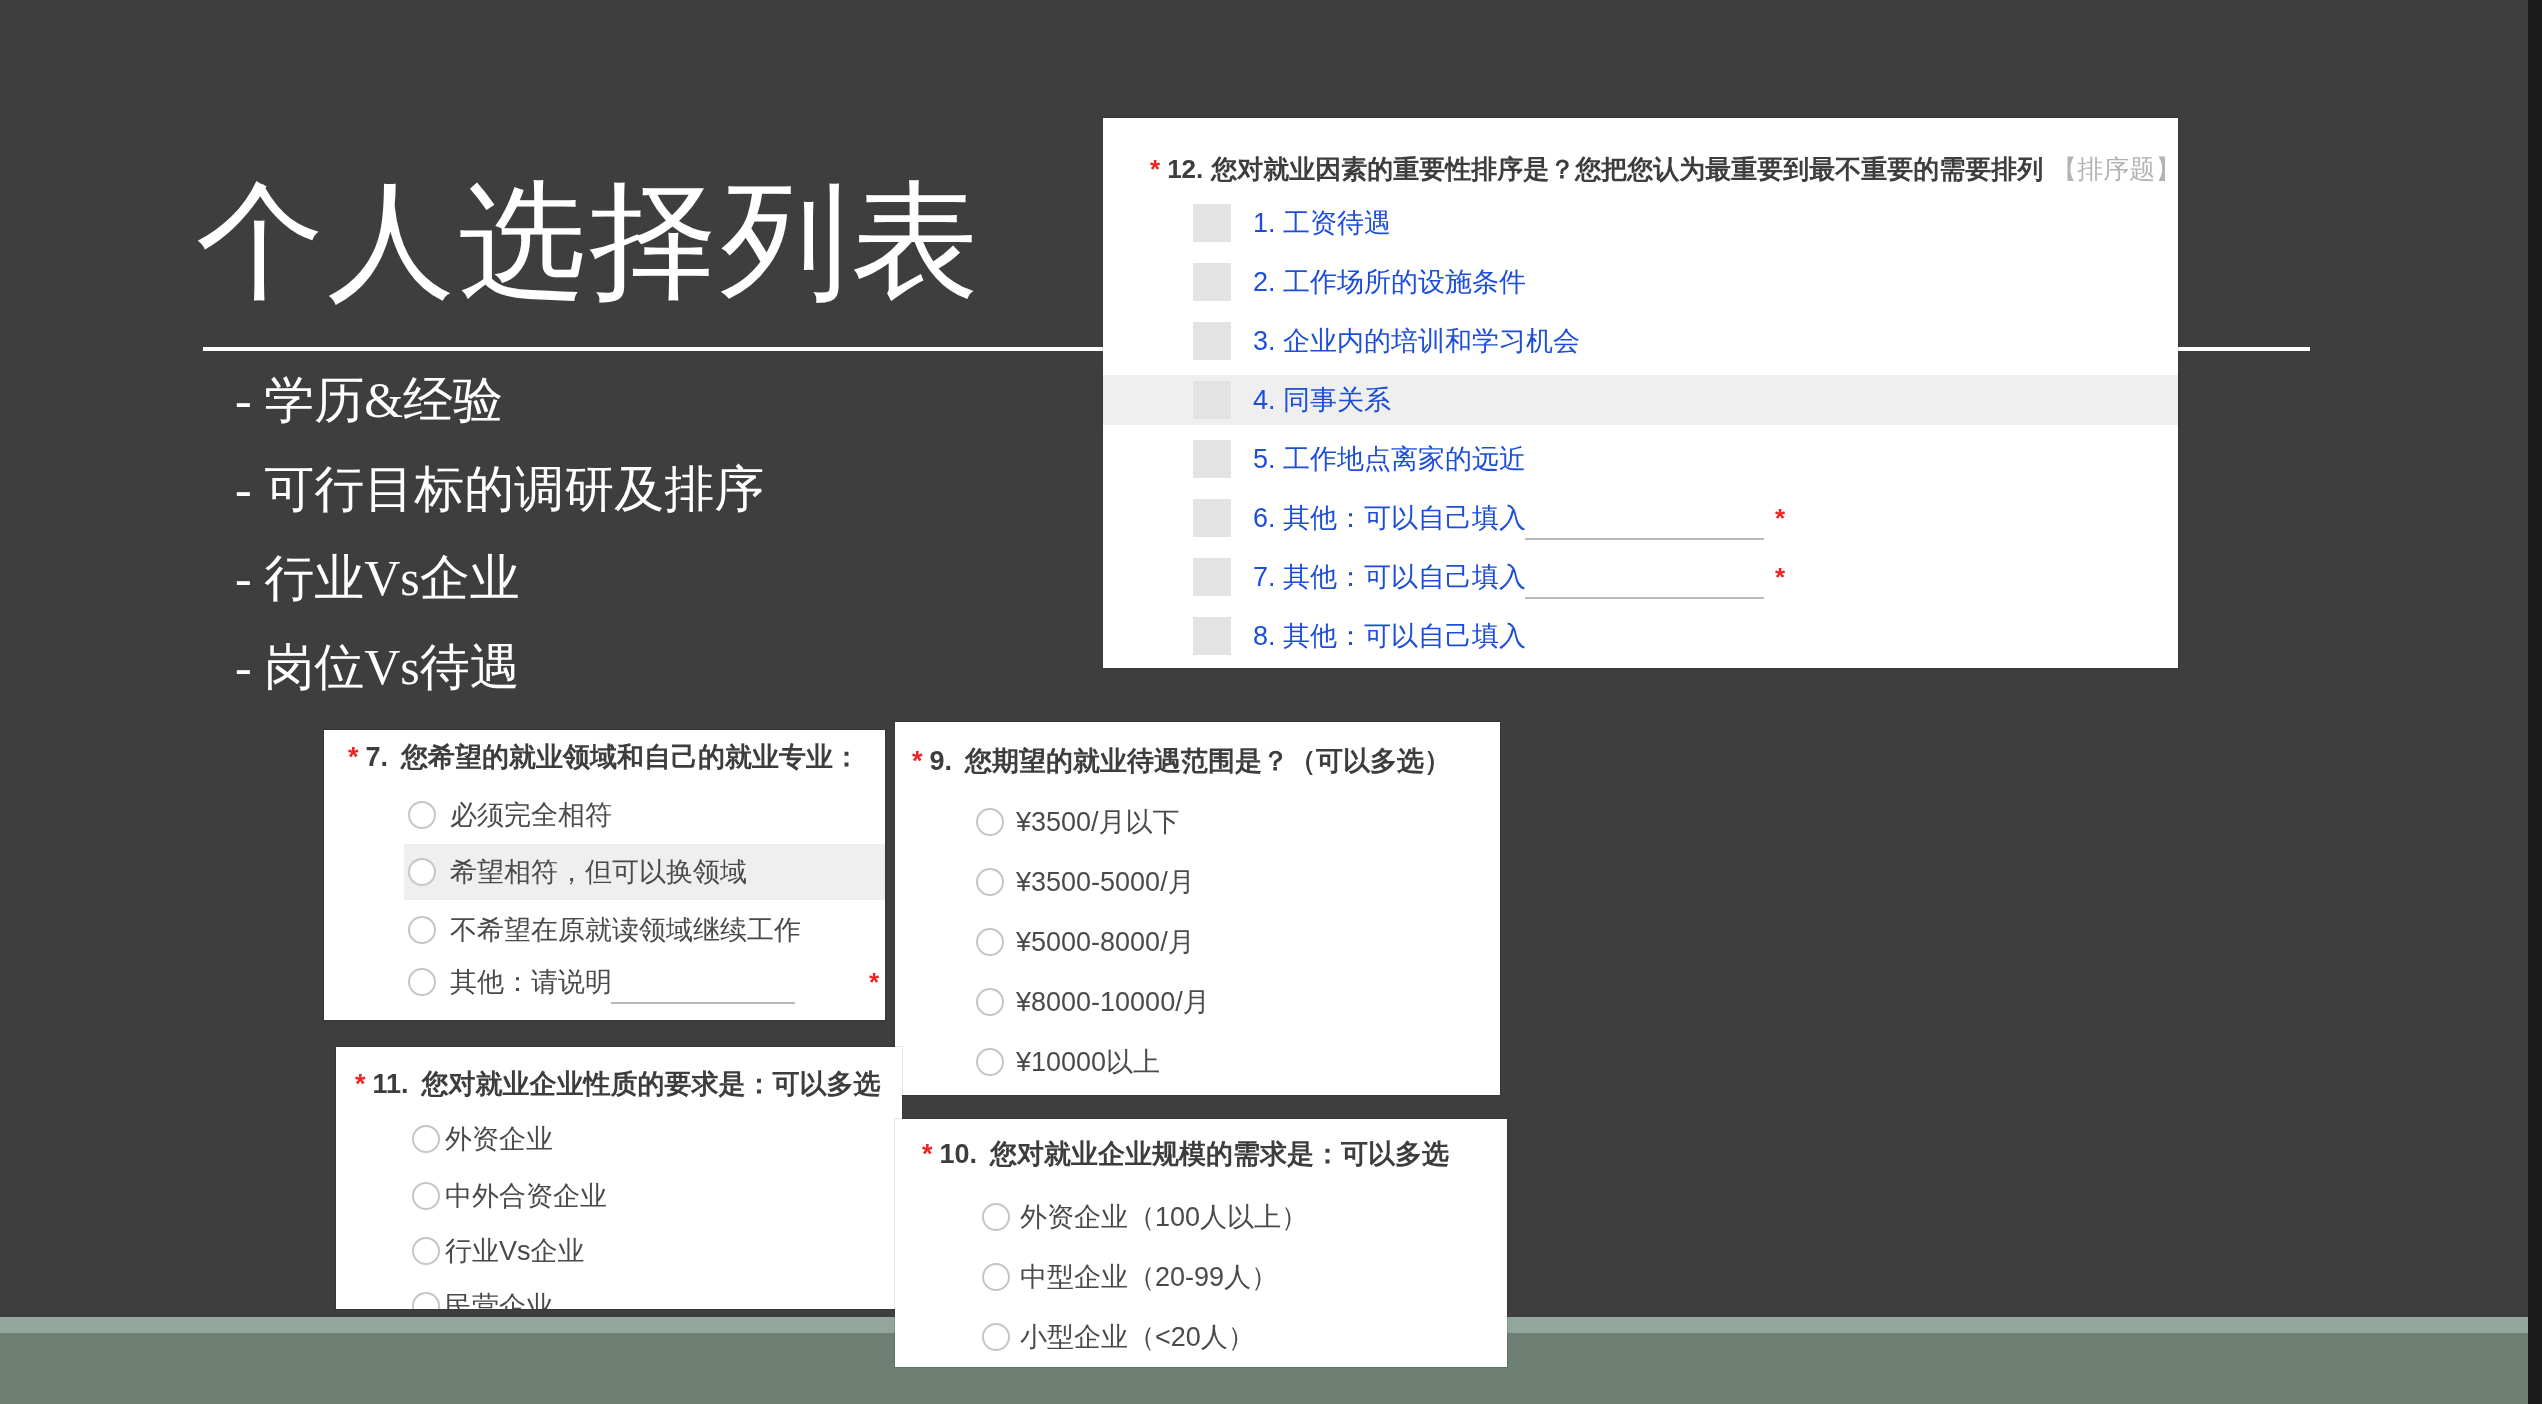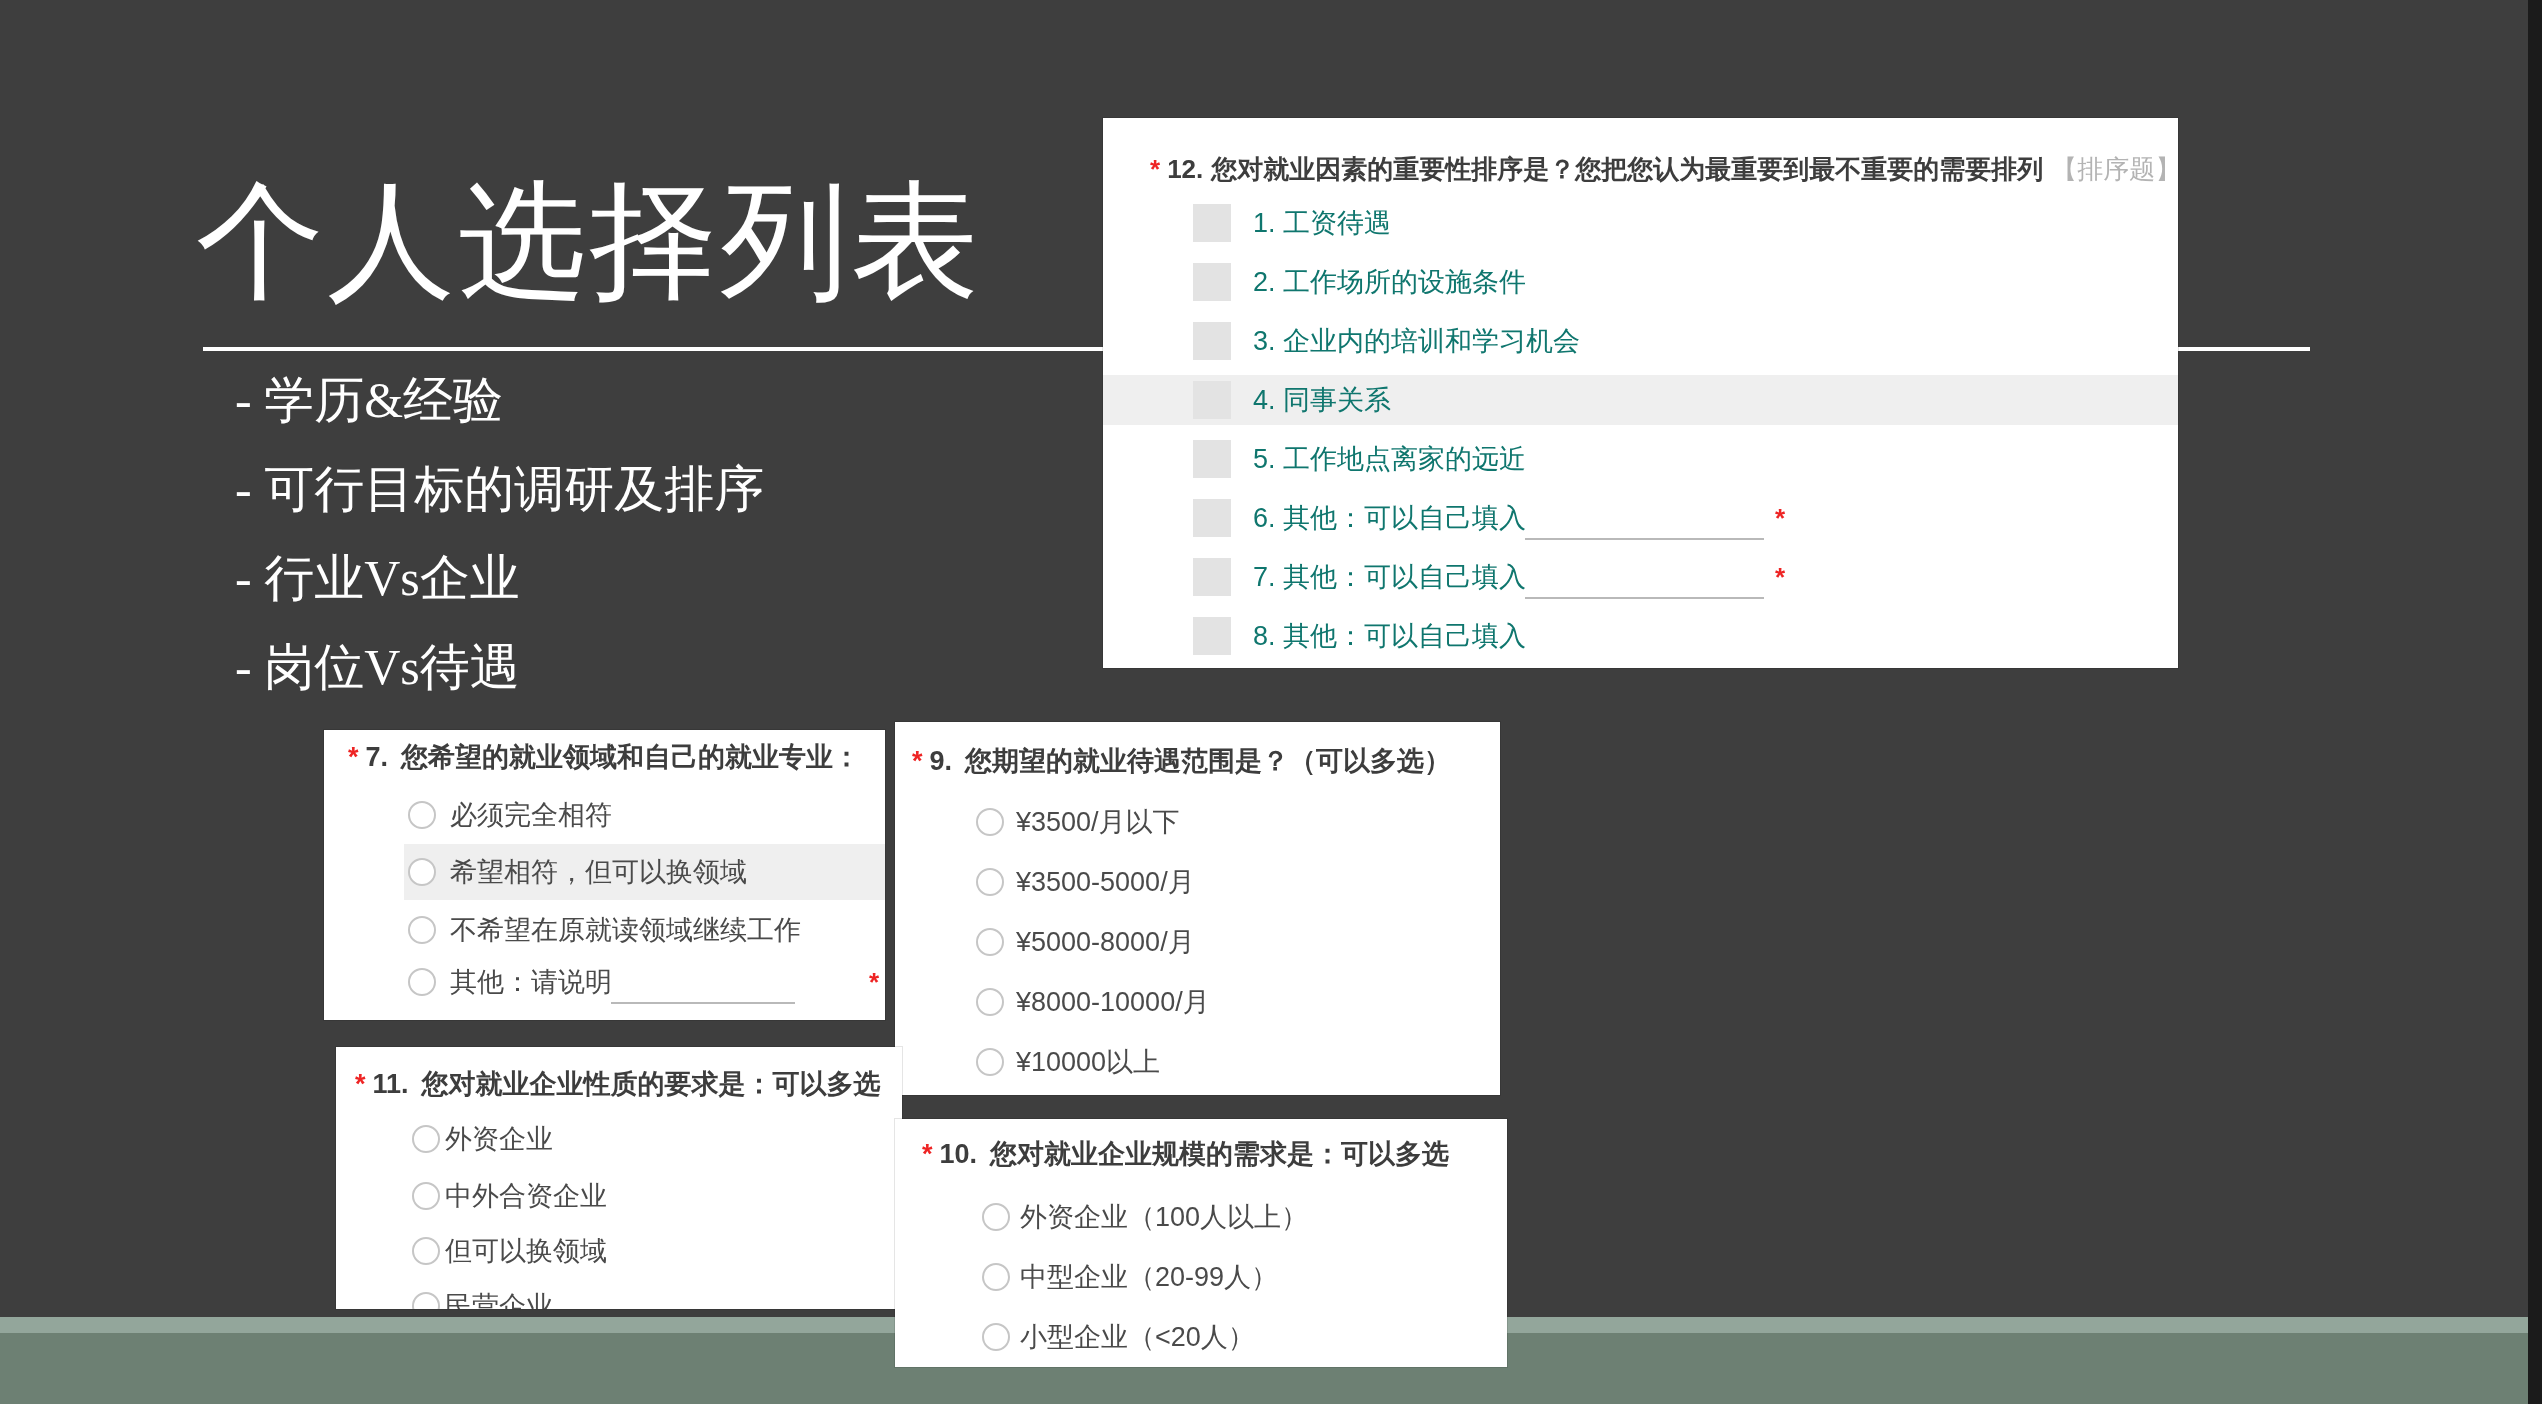--- a/index.html
+++ b/index.html
@@ -35,21 +35,21 @@
   #panel-q7  .qheader{left:24px;top:10px;font-size:27px;}
   #panel-q9  .qheader{left:17px;top:22px;font-size:27px;}
   #panel-q11 .qheader{left:19px;top:20px;font-size:27px;}
   #panel-q10 .qheader{left:27px;top:18px;font-size:27px;}
   .qtag{color:#b3b3b3;font-weight:400;margin-left:8px;}
 
   
   .srow{position:absolute;left:0;right:0;height:50px;}
   .srow.hl{background:#efefef;}
   .handle{position:absolute;left:90px;top:6px;width:38px;height:38px;background:#e3e3e3;}
-  .slabel{position:absolute;left:150px;top:0;line-height:50px;font-size:27px;color:#0f766e;white-space:nowrap;}
+  .slabel{position:absolute;left:150px;top:0;line-height:50px;font-size:27px;color:#1d4ed8;white-space:nowrap;}
   .srow .fill{position:absolute;left:422px;width:239px;bottom:3px;height:0;border-bottom:2px solid #b9b9b9;}
   .srow .star,.orow .ostar{position:absolute;top:50%;transform:translateY(-50%);color:#ee2424;
         font-size:26px;font-weight:700;}
   .srow .star{left:672px;}
 
   
   .orow{position:absolute;left:0;right:0;}
   #panel-q7 .orow,#panel-q9 .orow,#panel-q10 .orow{height:56px;}
   #panel-q11 .orow{height:54px;}
   .rowbg{position:absolute;left:80px;right:0;top:0;bottom:0;background:#efefef;}
@@ -182,21 +182,21 @@
     <div class="orow" style="top:65px">
       <span class="radio"></span>
       <span class="olabel">外资企业</span>
     </div>
     <div class="orow" style="top:122px">
       <span class="radio"></span>
       <span class="olabel">中外合资企业</span>
     </div>
     <div class="orow" style="top:177px">
       <span class="radio"></span>
-      <span class="olabel">但可以换领域</span>
+      <span class="olabel">行业Vs企业</span>
     </div>
     <div class="orow" style="top:232px">
       <span class="radio"></span>
       <span class="olabel">民营企业</span>
     </div>
     <div class="orow" style="top:287px">
       <span class="radio"></span>
       <span class="olabel">没有特定要求</span>
     </div>
   </div>

